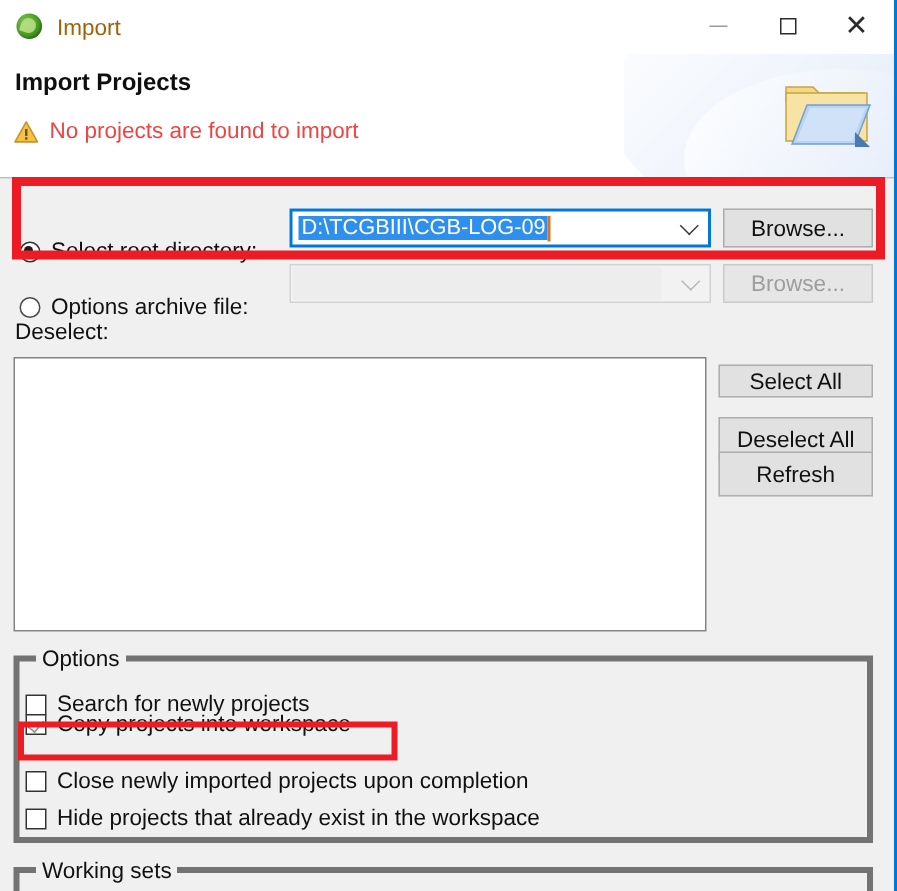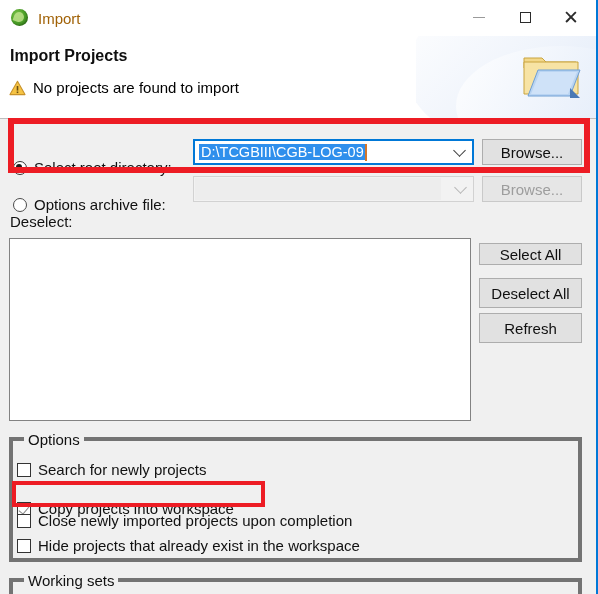--- a/index.html
+++ b/index.html
@@ -59,21 +59,21 @@
   }
   #banner-title {
     position: absolute; left: 10px; top: 11px;
     font-size: 16px; font-weight: bold; color: #0f0f0f;
   }
   #banner-msg-row {
     position: absolute; left: 9px; top: 43px;
     display: flex; align-items: center; gap: 7px;
   }
   #warn-icon { width: 17px; height: 16px; position: relative; }
-  #banner-msg { font-size: 15px; color: #000000; }
+  #banner-msg { font-size: 15px; color: #ef4444; }
   #banner-art {
     position: absolute; right: 0px; top: 0px; width: 180px; height: 82px;
     overflow: hidden;
   }
   #banner-art .sweep1 {
     position: absolute; right: -30px; top: -40px; width: 220px; height: 150px;
     border-radius: 50%;
     background: linear-gradient(135deg, #ffffff 0%, #eef3fb 55%, #dce7f7 100%);
   }
   #banner-art .sweep2 {
@@ -243,32 +243,32 @@
     <span class="arrow"></span>
   </div>
 
   <div class="btn disabled" style="left:482px; top:176px; width:100px; height:26px;">Browse...</div>
 
   <div id="projects-label" class="lbl">Deselect:</div>
   <div id="projects-list"></div>
 
   <div class="btn" style="left:479px; top:243px; width:103px; height:22px;">Select All</div>
   <div class="btn" style="left:479px; top:278px; width:103px; height:30px;">Deselect All</div>
-  <div class="btn" style="left:479px; top:313px; width:103px; height:30px;">Refresh</div>
+  <div class="btn" style="left:479px; top:301px; width:103px; height:30px;">Refresh</div>
 
   <div class="group" style="left:9px; top:437px; width:573px; height:125px;">
     <span class="gtitle">Options</span>
   </div>
 
   <div class="cb-row" style="left:17px; top:461px;">
     <span class="cbox"></span>
     <span class="lbl">Search for newly projects</span>
   </div>
 
-  <div class="cb-row" style="left:17px; top:500px;">
+  <div class="cb-row" style="left:17px; top:474px;">
     <span class="cbox on"></span>
     <span class="lbl">Copy projects into workspace</span>
   </div>
 
   <div class="cb-row" style="left:17px; top:512px;">
     <span class="cbox"></span>
     <span class="lbl">Close newly imported projects upon completion</span>
   </div>
 
   <div class="cb-row" style="left:17px; top:537px;">

